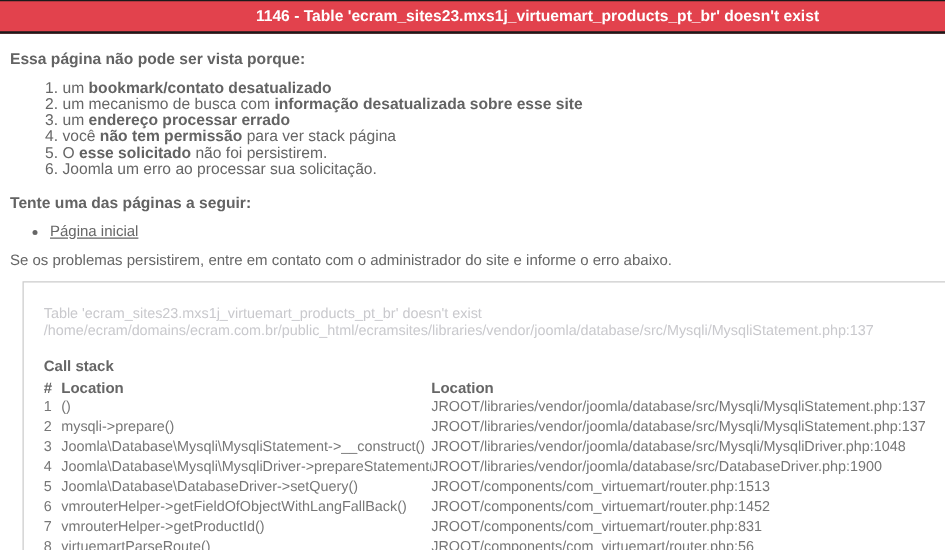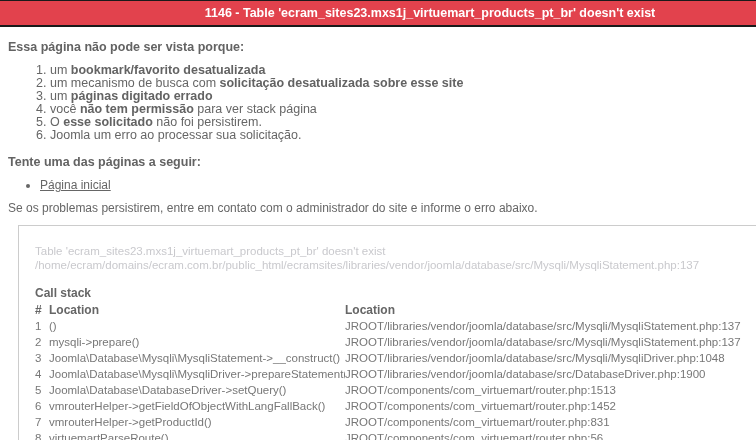--- a/index.html
+++ b/index.html
@@ -119,23 +119,23 @@
 
   <div class="banner">
     <span>1146 - Table 'ecram_sites23.mxs1j_virtuemart_products_pt_br' doesn't exist</span>
   </div>
 
   <div class="content">
 
     <div class="head">Essa página não pode ser vista porque:</div>
 
     <ol class="reasons">
-      <li><span>um </span><strong>bookmark/favorito desatualizada</strong><span></span></li>
-      <li><span>um mecanismo de busca com </span><strong>solicitação desatualizada sobre esse site</strong><span></span></li>
-      <li><span>um </span><strong>páginas digitado errado</strong><span></span></li>
+      <li><span>um </span><strong>bookmark/contato desatualizado</strong><span></span></li>
+      <li><span>um mecanismo de busca com </span><strong>informação desatualizada sobre esse site</strong><span></span></li>
+      <li><span>um </span><strong>endereço processar errado</strong><span></span></li>
       <li><span>você </span><strong>não tem permissão</strong><span> para ver stack página</span></li>
       <li><span>O </span><strong>esse solicitado</strong><span> não foi persistirem.</span></li>
       <li><span></span><strong></strong><span>Joomla um erro ao processar sua solicitação.</span></li>
     </ol>
 
     <div class="head">Tente uma das páginas a seguir:</div>
 
     <ul class="suggestions">
       <li>
         <a href="#">Página inicial</a>

